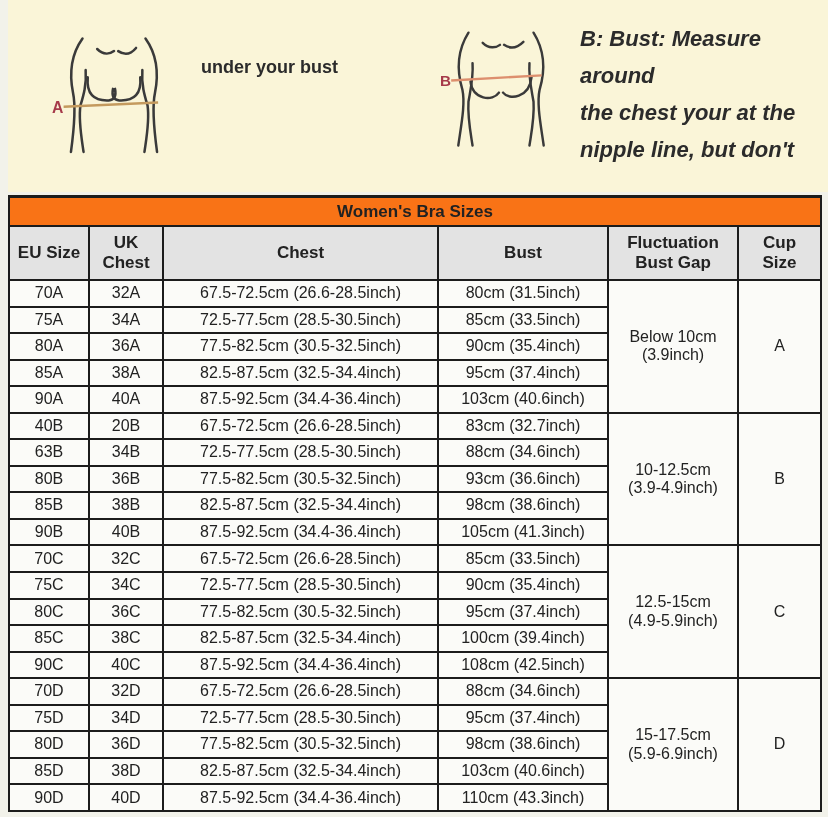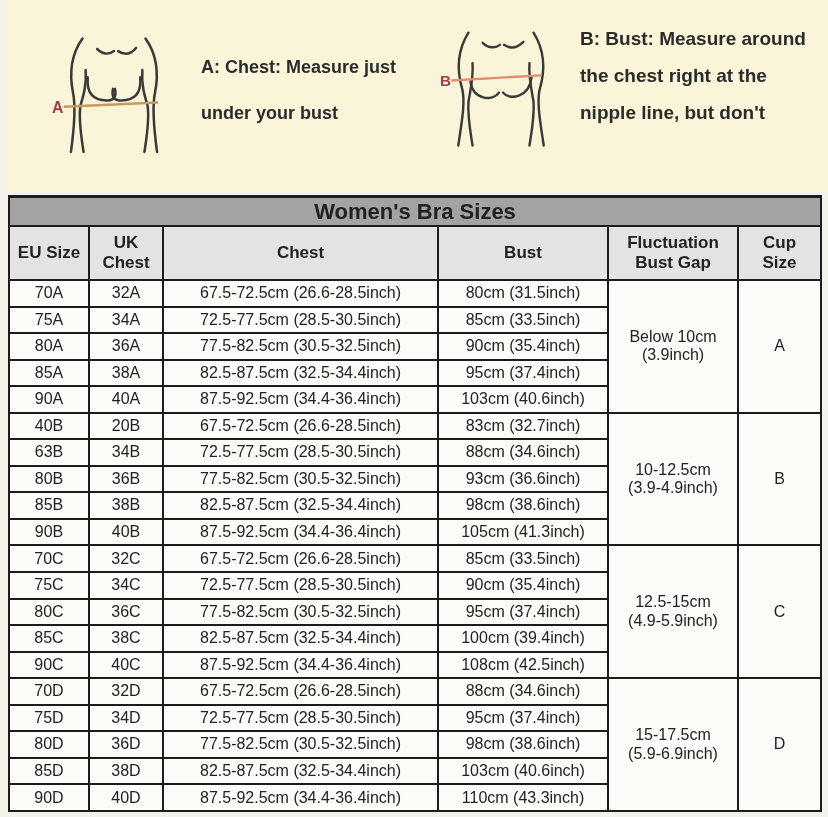--- a/index.html
+++ b/index.html
@@ -14,40 +14,40 @@
   .top-section {
     position: absolute; left: 8px; top: 0;
     width: 820px; height: 192px;
     background: #faf5d8;
   }
   .fig { position: absolute; }
   .fig-a { left: 42px; top: 28px; }
   .fig-b { left: 432px; top: 18px; }
   .measure-text { position: absolute; font-weight: bold; color: #2b2b2b; }
   .text-a { left: 193px; top: 44px; font-size: 18px; line-height: 46px; }
-  .text-b { left: 572px; top: 20px; font-size: 19px; line-height: 37px; }
+  .text-b { left: 572px; top: 20px; font-size: 22px; line-height: 37px; font-style: italic; }
   
   table.size-table {
     position: absolute; left: 8px; top: 195px;
     width: 812px; height: 617px;
     border-collapse: collapse;
     table-layout: fixed;
   }
   .size-table th, .size-table td {
     border: 2px solid #1c1c1c;
     text-align: center;
     vertical-align: middle;
     padding: 0 2px;
     white-space: pre-line;
     overflow: hidden;
   }
   tr.title-row th {
     height: 27px;
-    background: #a3a3a3;
-    font-size: 22px;
+    background: #f97316;
+    font-size: 17px;
     font-weight: bold;
     border-top-width: 3px;
   }
   tr.header-row th {
     height: 52px;
     background: #e3e3e3;
     font-size: 17px;
     font-weight: bold;
     line-height: 1.2;
   }
@@ -72,42 +72,41 @@
       <path d="M44,20 C50,26 56,25 60,22"></path>
       <path d="M64,22 C70,26 76,25 81,19"></path>
       <path d="M35,47 Q33,70 55,69 Q63,68 61,58"></path>
       <path d="M85,47 Q87,70 65,69 Q57,68 59,58"></path>
     </g>
     <path d="M12,75 L102,71" stroke="#c49a5e" stroke-width="2.4" fill="none"></path>
     <text x="1" y="81" font-size="15" font-weight="bold" fill="#a63a4a">A</text>
   </svg>
 
   <div class="measure-text text-a">
-    <div>A: Chest: Measure just</div>
     <div>under your bust</div>
   </div>
 
   <svg class="fig fig-b" width="122" height="132" viewBox="0 0 120 125">
     <g fill="none" stroke="#3a3a3a" stroke-width="2.4" stroke-linecap="round">
       <path d="M28,12 C18,28 16,48 22,68 C25,82 21,102 18,123"></path>
       <path d="M32,42 C33,56 30,68 28,80 C27,95 30,110 32,123"></path>
       <path d="M92,12 C102,28 104,48 98,68 C95,82 99,102 102,123"></path>
       <path d="M88,42 C87,56 90,68 92,80 C93,95 90,110 88,123"></path>
       <path d="M42,22 C48,28 55,27 59,24"></path>
       <path d="M63,24 C69,28 76,27 82,21"></path>
       <path d="M30,60 C32,78 52,80 58,71"></path>
       <path d="M90,56 C88,76 68,79 62,71"></path>
     </g>
     <path d="M11,59 L100,54" stroke="#dd8f6e" stroke-width="2.4" fill="none"></path>
     <text x="0" y="64" font-size="15" font-weight="bold" fill="#a63a4a">B</text>
   </svg>
 
   <div class="measure-text text-b">
     <div>B: Bust: Measure around</div>
-    <div>the chest right at the</div>
+    <div>the chest your at the</div>
     <div>nipple line, but don't</div>
   </div>
 </div>
 
 <table class="size-table">
   <colgroup>
     <col style="width:80px">
       <col style="width:74px">
       <col style="width:275px">
     <col style="width:170px">

